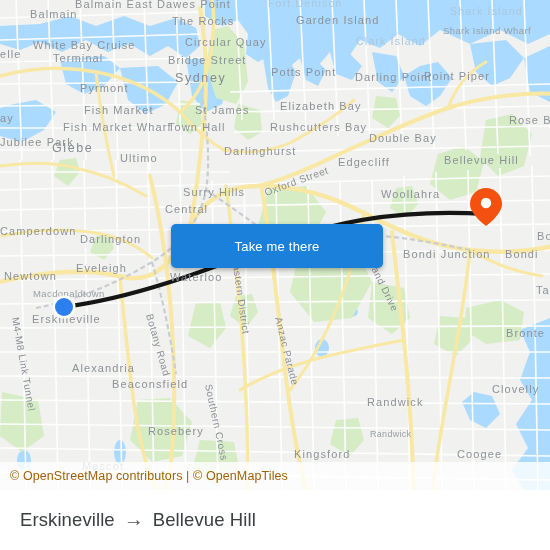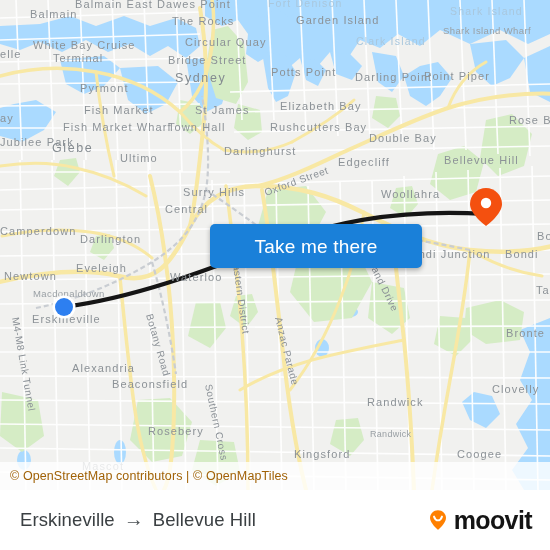--- a/index.html
+++ b/index.html
@@ -21,25 +21,25 @@
   .lbl-place-big{font-size:12.5px;letter-spacing:1.6px;fill:#848b90;}
   .lbl-small{font-size:9.5px;letter-spacing:.4px;fill:#9aa0a5;}
   .lbl-water{font-size:10.5px;letter-spacing:1.2px;fill:#a9c7dd;}
   .lbl-street{font-size:10px;letter-spacing:.6px;fill:#8a9096;}
   .lbl-poi{font-size:9px;letter-spacing:.3px;fill:#9aa0a5;}
 
   
   #take-me-there{
     position:absolute;left:171px;top:224px;width:212px;height:44px;
     background:#1a80d9;border:none;border-radius:5px;
-    color:#ffffff;font-size:19px;font-family:"Liberation Sans","DejaVu Sans",sans-serif;
+    color:#ffffff;font-size:13px;font-family:"Liberation Sans","DejaVu Sans",sans-serif;
     letter-spacing:.2px;cursor:pointer;
     box-shadow:0 2px 5px rgba(0,0,0,.30);
     display:flex;align-items:center;justify-content:center;
-    padding:0;line-height:1;margin-left:39px;
+    padding:0;line-height:1;
   }
 
   
   #attribution{
     position:absolute;left:0;top:462px;width:550px;height:28px;
     background:rgba(255,255,255,.80);
     display:flex;align-items:center;
     box-sizing:border-box;padding-left:10px;
   }
   #attribution .attr-text{font-size:12.5px;color:#a16207;letter-spacing:.1px;white-space:nowrap;}
@@ -321,22 +321,15 @@
       <span class="attr-text">© OpenStreetMap contributors | © OpenMapTiles</span>
     </div>
   </div>
 
   <div id="footer">
     <div id="route-summary">
       <span class="endpoint">Erskineville</span>
       <span class="arrow">→</span>
       <span class="endpoint">Bellevue Hill</span>
     </div>
-    <div id="moovit-logo">
-      <svg width="26" height="26" viewBox="0 0 26 26">
-        <path d="M13,3.2 C8.6,3.2 5,6.7 5,11.1 C5,16.4 13,23 13,23 C13,23 21,16.4 21,11.1 C21,6.7 17.4,3.2 13,3.2 Z" fill="#ff8000"></path>
-        <path d="M9,9.6 C9.9,12.2 11.3,13.4 13,13.4 C14.7,13.4 16.1,12.2 17,9.6" fill="none" stroke="#ffffff" stroke-width="1.9" stroke-linecap="round"></path>
-      </svg>
-      <span class="wordmark">moovit</span>
-    </div>
   </div>
 
 </div>
 
 </body></html>

